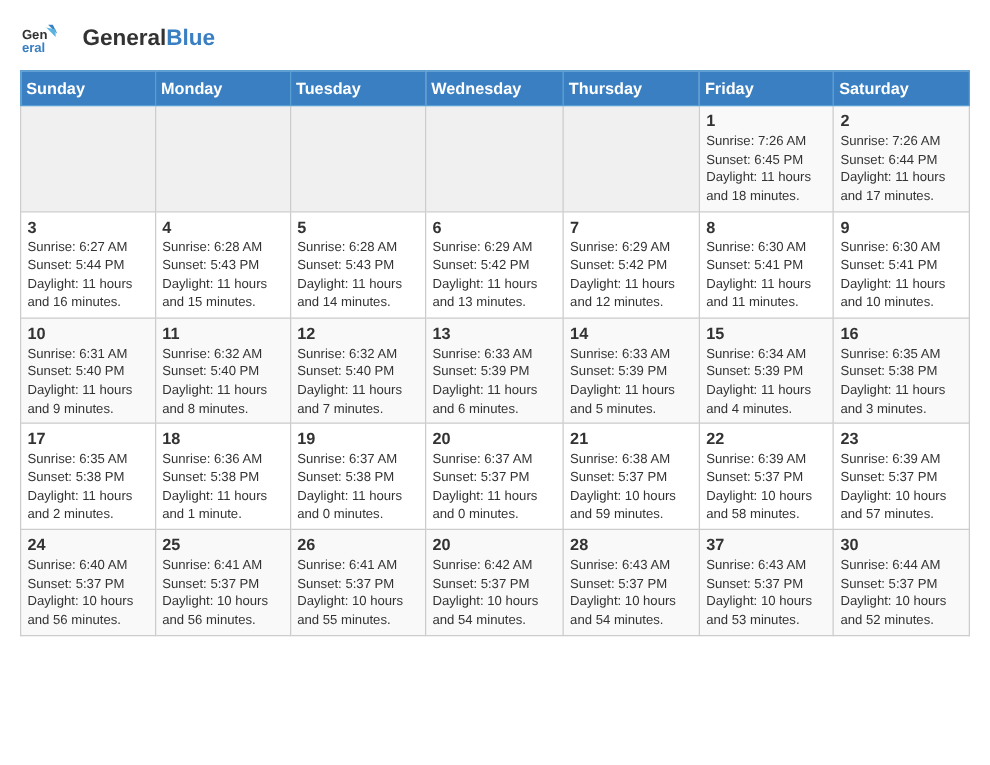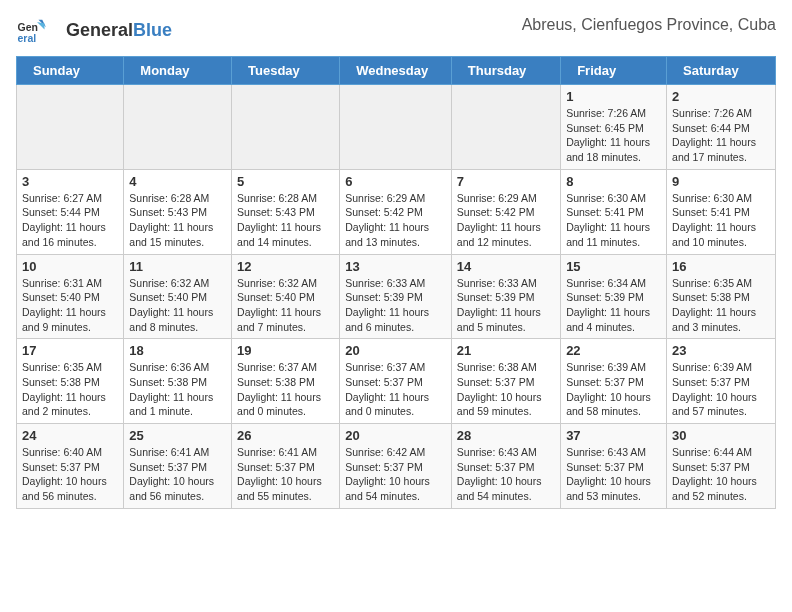--- a/index.html
+++ b/index.html
@@ -43,21 +43,21 @@
       color: #555;
     }
     .calendar {
       width: 100%;
       border-collapse: collapse;
       font-size: 11px;
     }
     .calendar thead tr th {
       background-color: #3a7fc1;
       color: #fff;
-      padding: 6px 16px;
+      padding: 6px 4px;
       text-align: left;
       font-size: 13px;
       font-weight: bold;
       border: 1px solid #5a9fd4;
     }
     .calendar tbody tr td {
       vertical-align: top;
       border: 1px solid #ccc;
       padding: 4px 5px;
       width: 113px;
@@ -95,21 +95,20 @@
       <polygon points="28,8 38,18 38,10" fill="#5ab4e0"></polygon>
     </svg>
     <div>
       <div style="display:flex; align-items:baseline; gap:0px; line-height:1.1;margin-left:16px;">
         <span class="logo-text-general">General</span>
           <span class="logo-text-blue">Blue</span>
       </div>
     </div>
   </div>
   <div class="title-area">
-    <h2>Abreus, Cienfuegos Province, Cuba</h2>
   </div>
 </div>
 
 <table class="calendar">
   <thead>
     <tr>
     <th>Sunday</th>
         <th>Monday</th>
         <th>Tuesday</th>
         <th>Wednesday</th>

